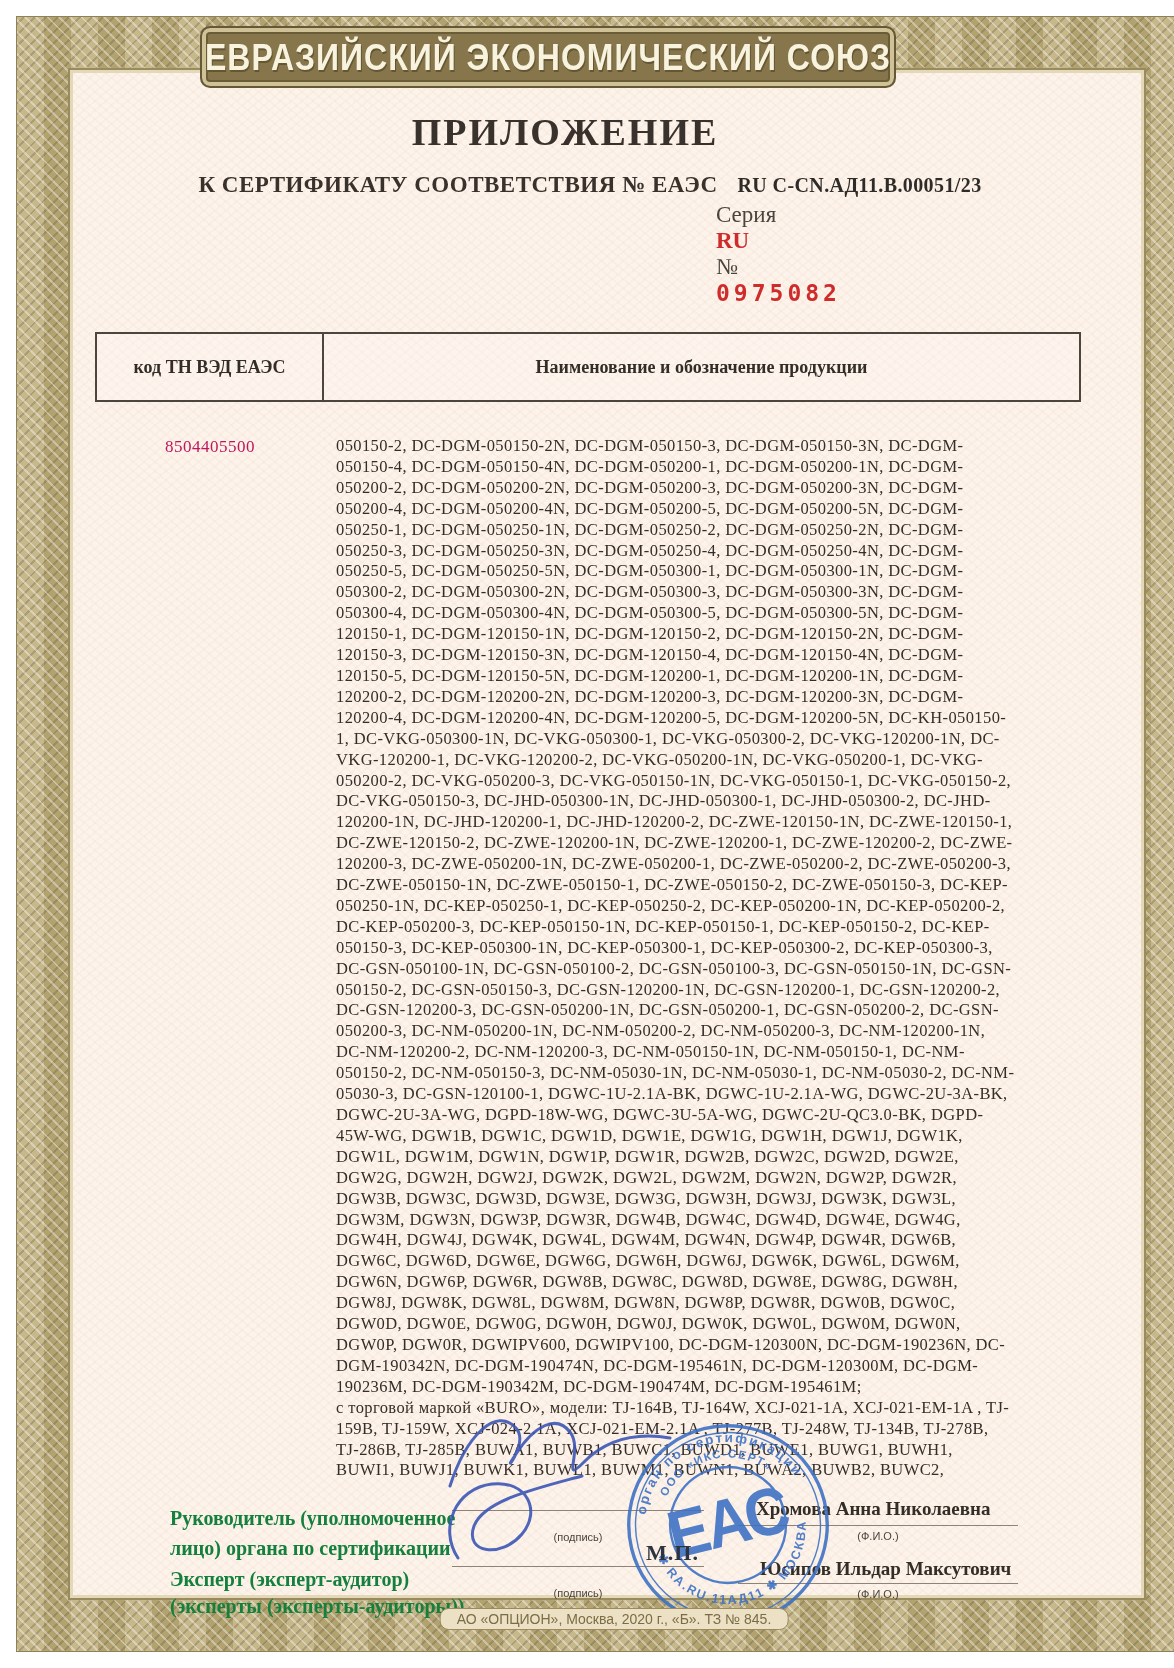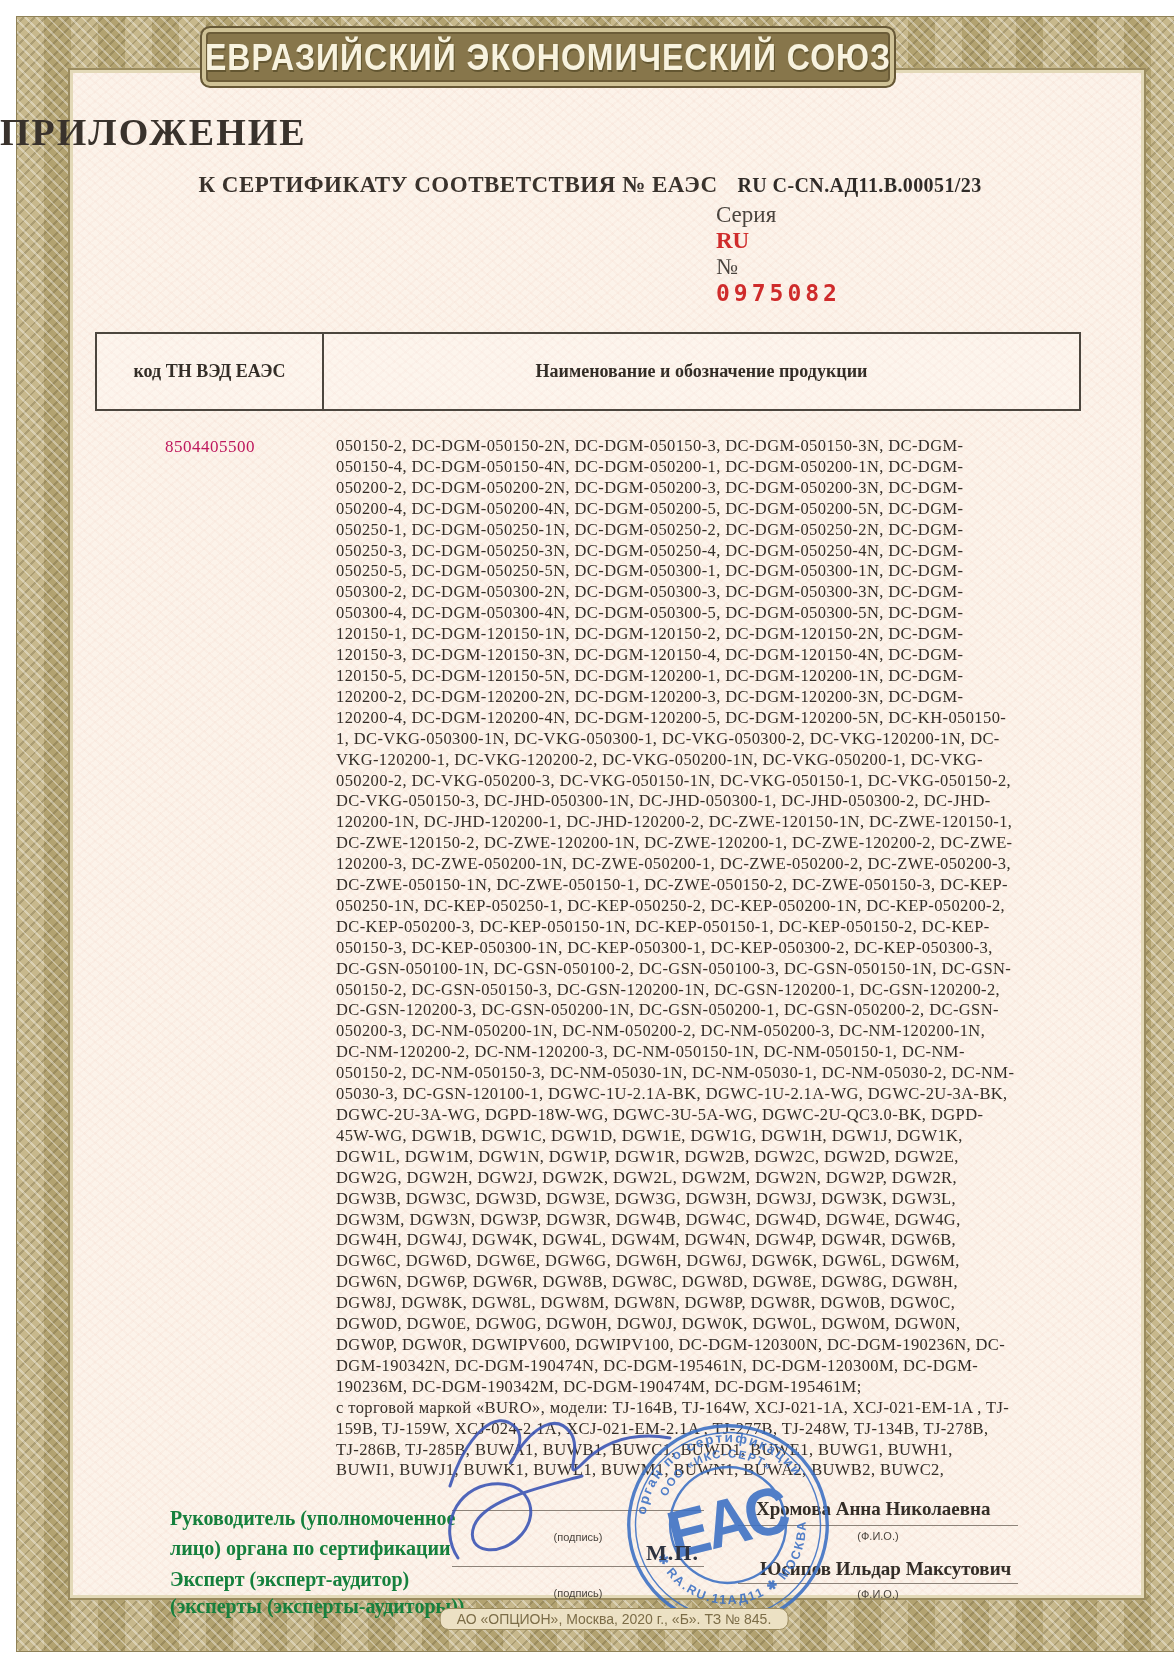--- a/index.html
+++ b/index.html
@@ -18,36 +18,36 @@
       repeating-linear-gradient(-40deg, rgba(223,150,128,.055) 0 2px, rgba(0,0,0,0) 2px 7px),
       #fcf3ea;}
   
   .banner{position:absolute;left:200px;top:26px;width:692px;height:58px;border-radius:10px;
     background:#87764b;border:2px solid #665836;
     box-shadow:0 0 0 4px #cfc296 inset, 0 0 0 6px #6b5c38 inset;
     display:flex;align-items:center;justify-content:center;}
   .banner-text{font-family:"Liberation Sans",sans-serif;font-weight:bold;font-size:32px;
     color:#f8f3df;letter-spacing:1px;transform:scaleY(1.18);white-space:nowrap;
     text-shadow:1px 2px 0 rgba(70,60,30,.55);}
-  .title{position:absolute;left:0;top:110px;width:1130px;
+  .title{position:absolute;left:0;top:110px;width:1130px;text-align:center;
     font-size:38px;font-weight:bold;letter-spacing:2px;color:#39322c;}
   .subtitle{position:absolute;left:120px;top:172px;width:940px;display:flex;
     justify-content:center;align-items:baseline;gap:20px;white-space:nowrap;}
   .sub-label{font-size:23px;font-weight:bold;color:#39322c;letter-spacing:.5px;}
   .cert-no{font-size:20px;font-weight:bold;color:#2f2b28;letter-spacing:.4px;}
   .series{position:absolute;left:660px;top:202px;width:372px;display:flex;
     align-items:baseline;white-space:nowrap;flex-direction:column;}
   .series-label{font-size:23px;color:#4a443e;}
   .series-ru{font-size:23px;font-weight:bold;margin-left:22px;}
   .series-no{font-size:23px;color:#4a443e;margin-left:56px;}
   .series-num{font-family:"DejaVu Sans Mono",monospace;font-size:23px;font-weight:bold;
     letter-spacing:4px;margin-left:24px;}
   .red{color:#cf2b2b;}
   
-  .thead{position:absolute;left:95px;top:332px;width:986px;height:79px;
+  .thead{position:absolute;left:95px;top:332px;width:986px;height:70px;
     border:2px solid #4c463e;display:flex;box-sizing:border-box;background:rgba(255,250,246,.25);}
   .th1{width:225px;border-right:2px solid #4c463e;display:flex;align-items:center;
     justify-content:center;font-weight:bold;font-size:18px;color:#332d27;}
   .th2{flex:1;display:flex;align-items:center;justify-content:center;font-weight:bold;
     font-size:18px;color:#332d27;}
   .tnved{position:absolute;left:120px;top:437px;width:180px;text-align:center;
     font-size:17px;color:#be185d;letter-spacing:.5px;}
   .products{position:absolute;left:336px;top:436px;width:714px;}
   .product-line{font-size:16.5px;line-height:20.9px;letter-spacing:.4px;
     color:#342e28;white-space:nowrap;}

